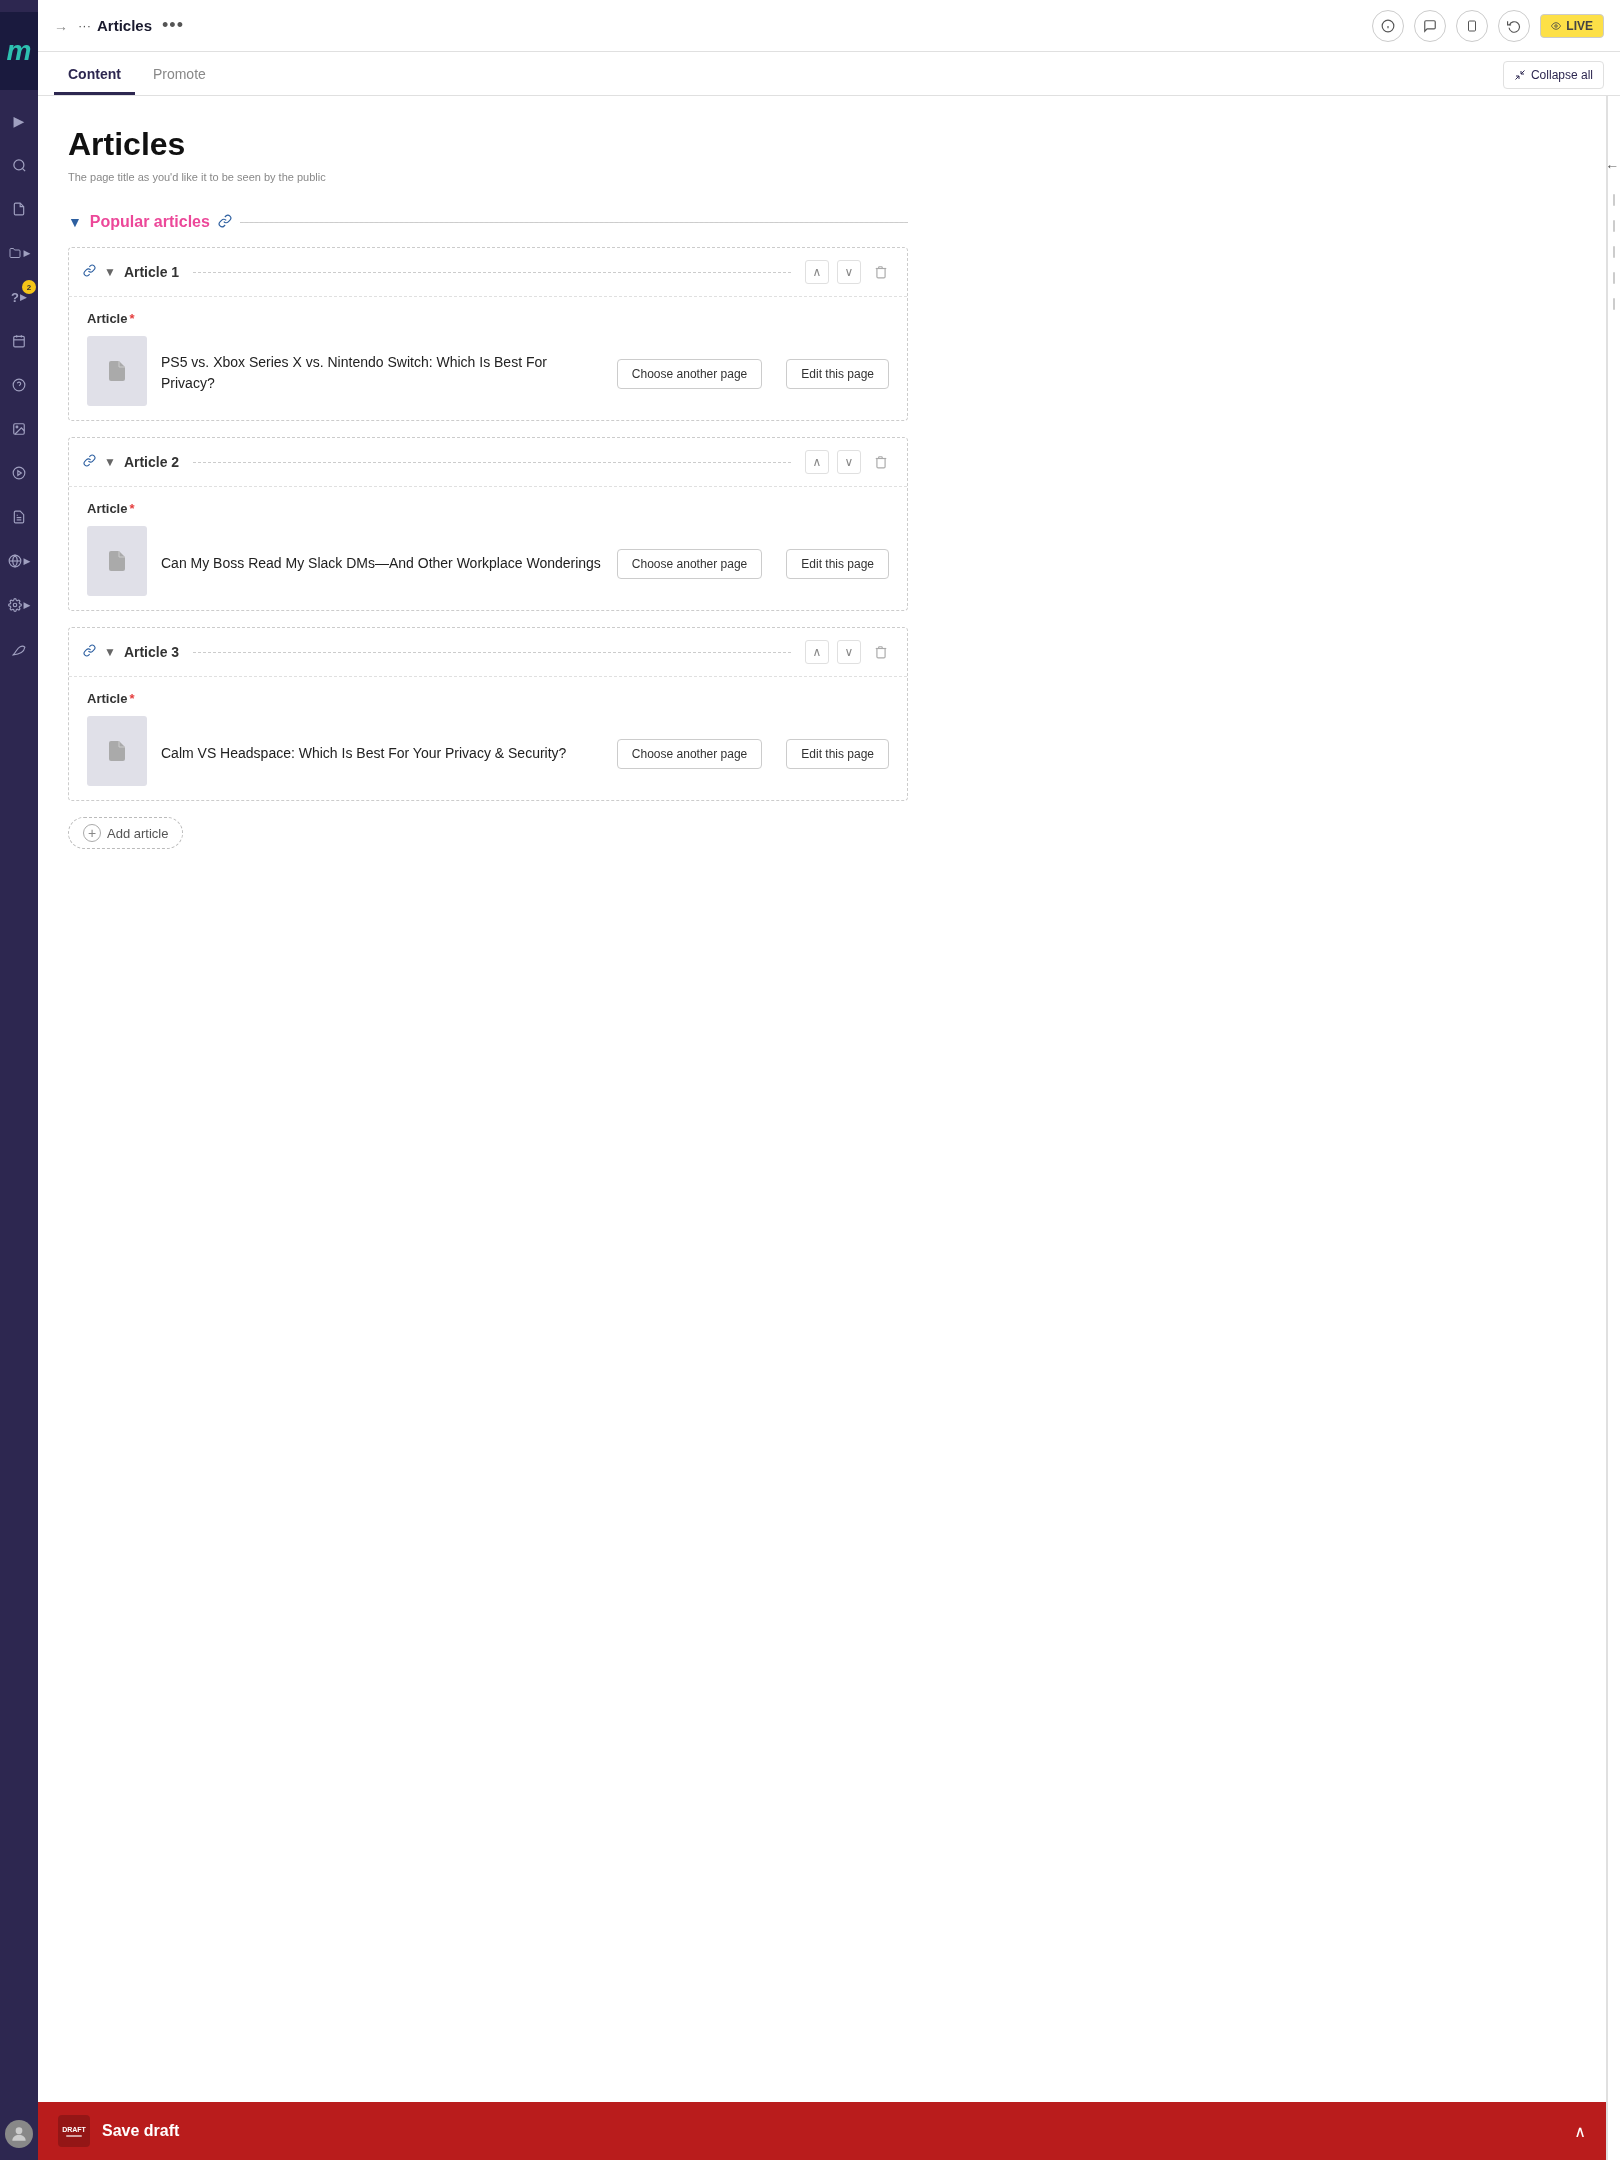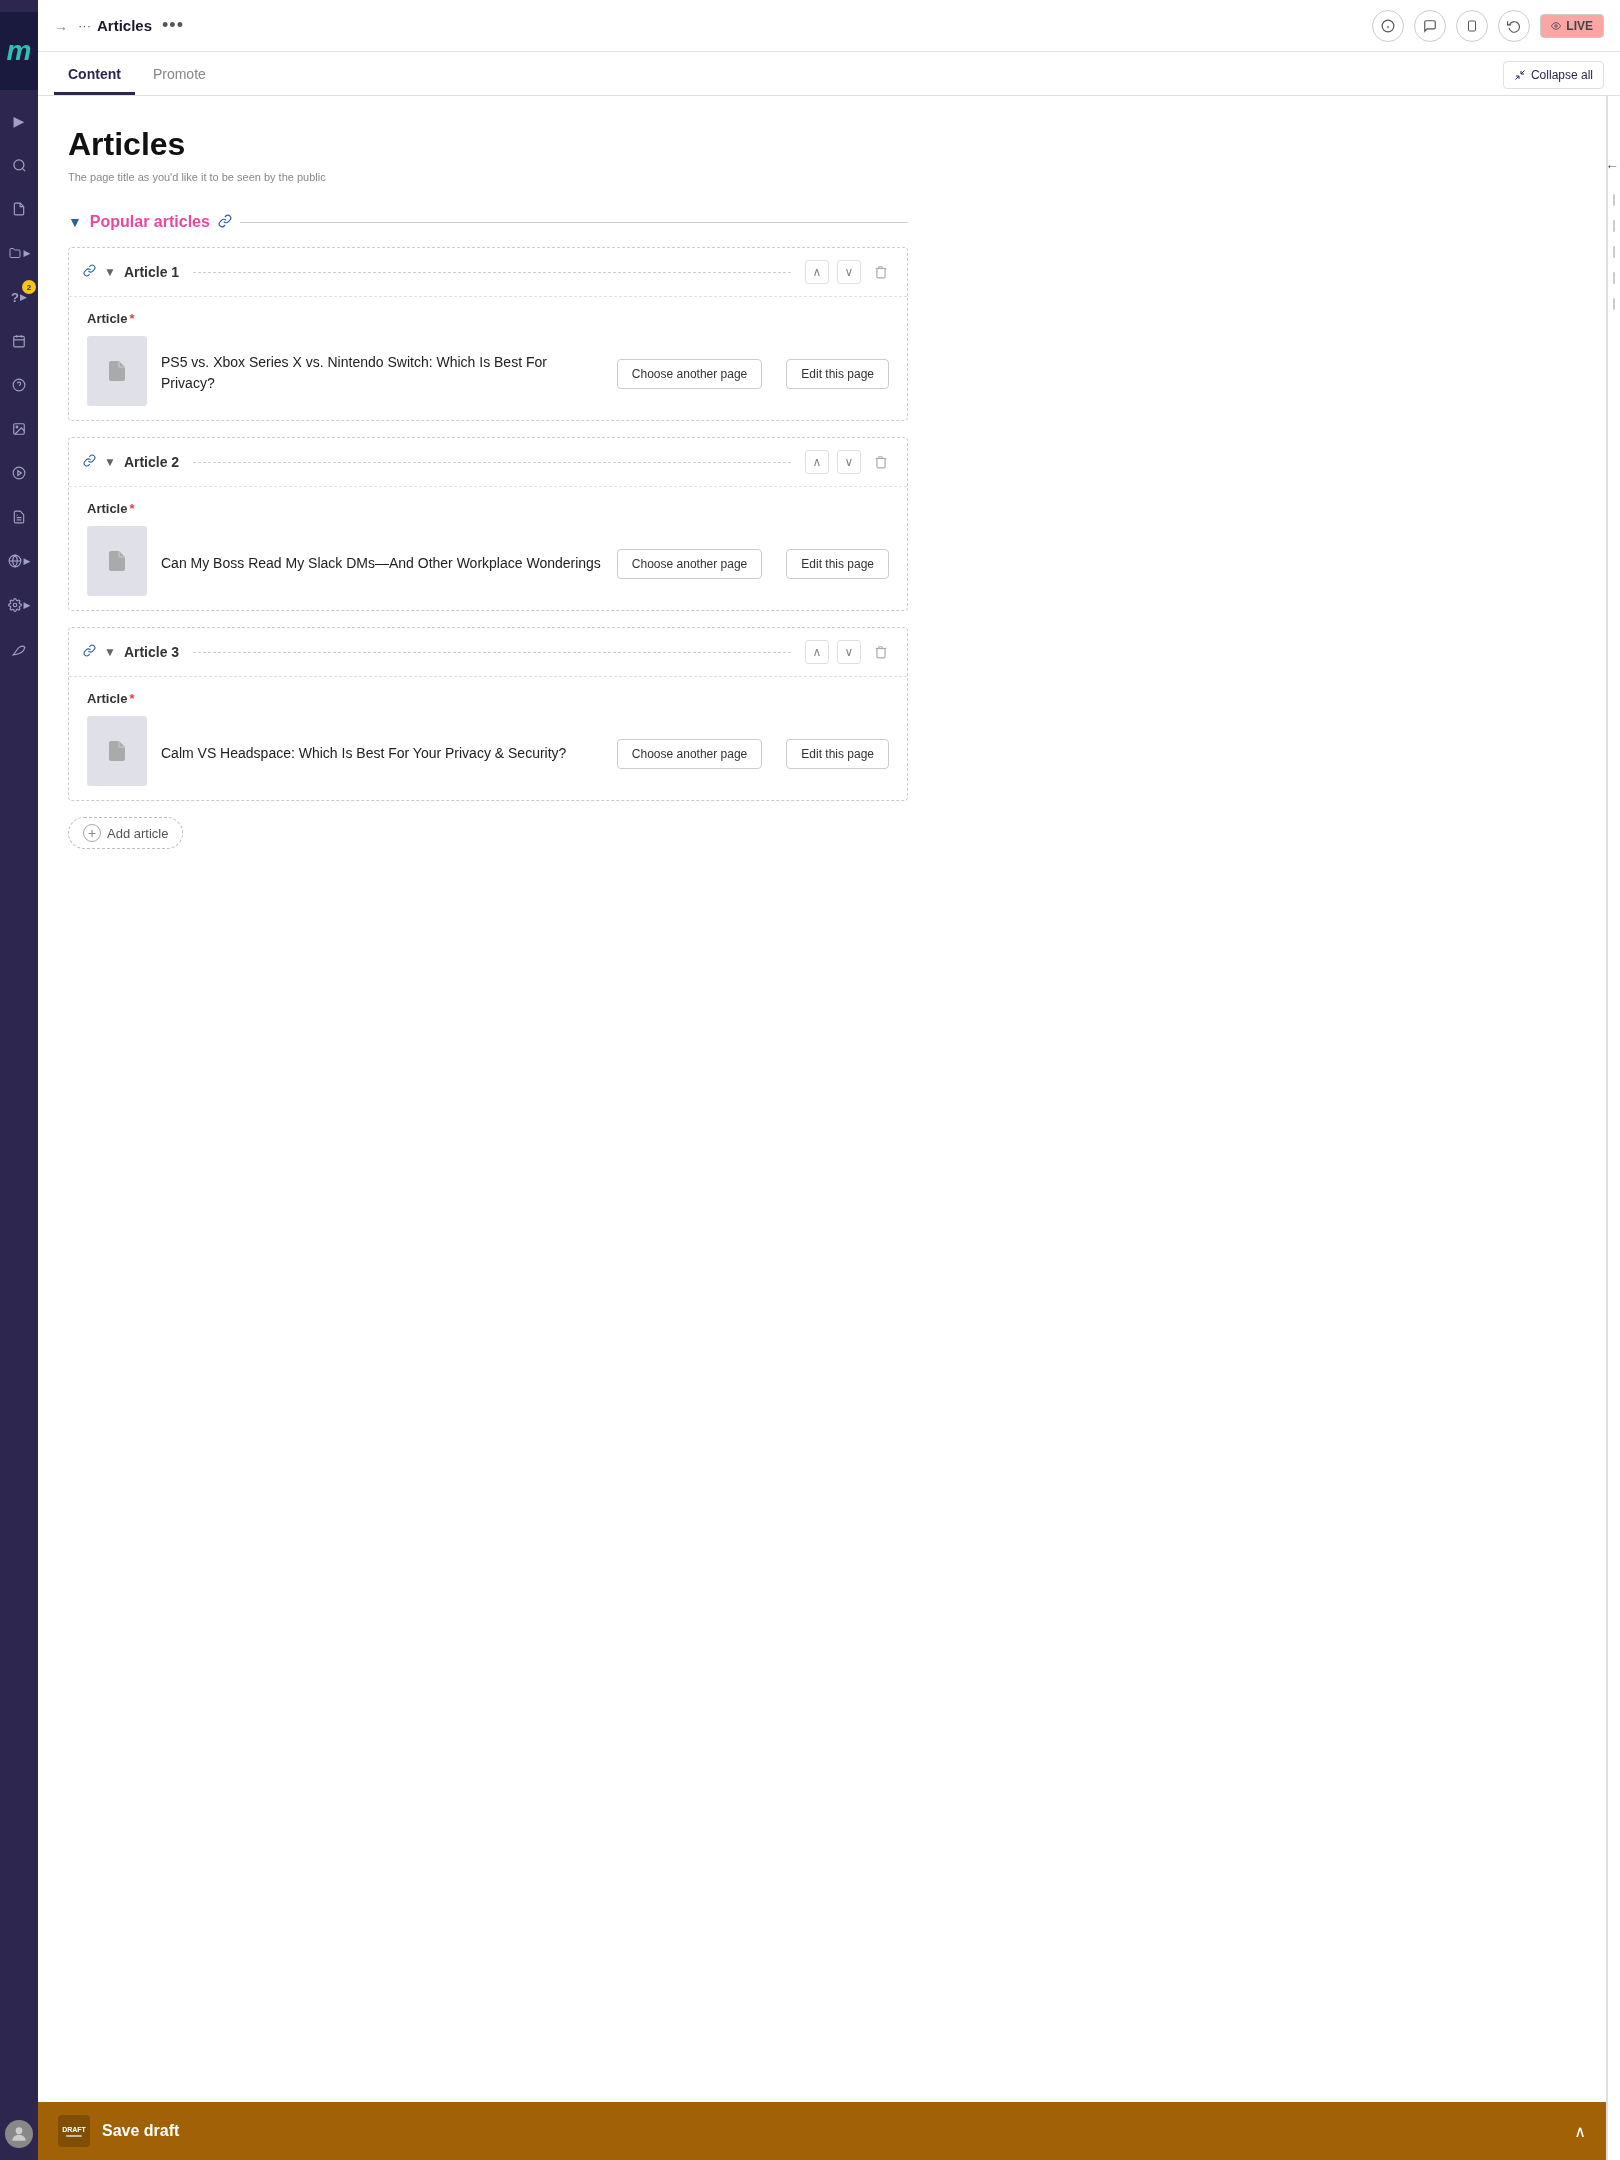--- a/index.html
+++ b/index.html
@@ -120,21 +120,21 @@
       display: flex;
       align-items: center;
       gap: 5px;
       border: 1px solid #ccc;
       border-radius: 4px;
       padding: 4px 10px;
       font-size: 12px;
       font-weight: 600;
       color: #444;
       cursor: pointer;
-      background: #fca5a5;
+      background: #fde047;
     }
 
     
     .tab-bar {
       background: white;
       border-bottom: 1px solid #e0e0e0;
       display: flex;
       align-items: flex-end;
       padding: 0 16px;
       height: 44px;
@@ -383,21 +383,21 @@
       font-size: 14px;
       color: #888;
     }
 
     
     .save-bar {
       position: fixed;
       bottom: 0;
       left: 38px;
       right: 14px;
-      background: #a16207;
+      background: #b91c1c;
       display: flex;
       align-items: center;
       padding: 0 20px;
       height: 58px;
       z-index: 100;
     }
     .save-bar-inner {
       display: flex;
       align-items: center;
       gap: 12px;

